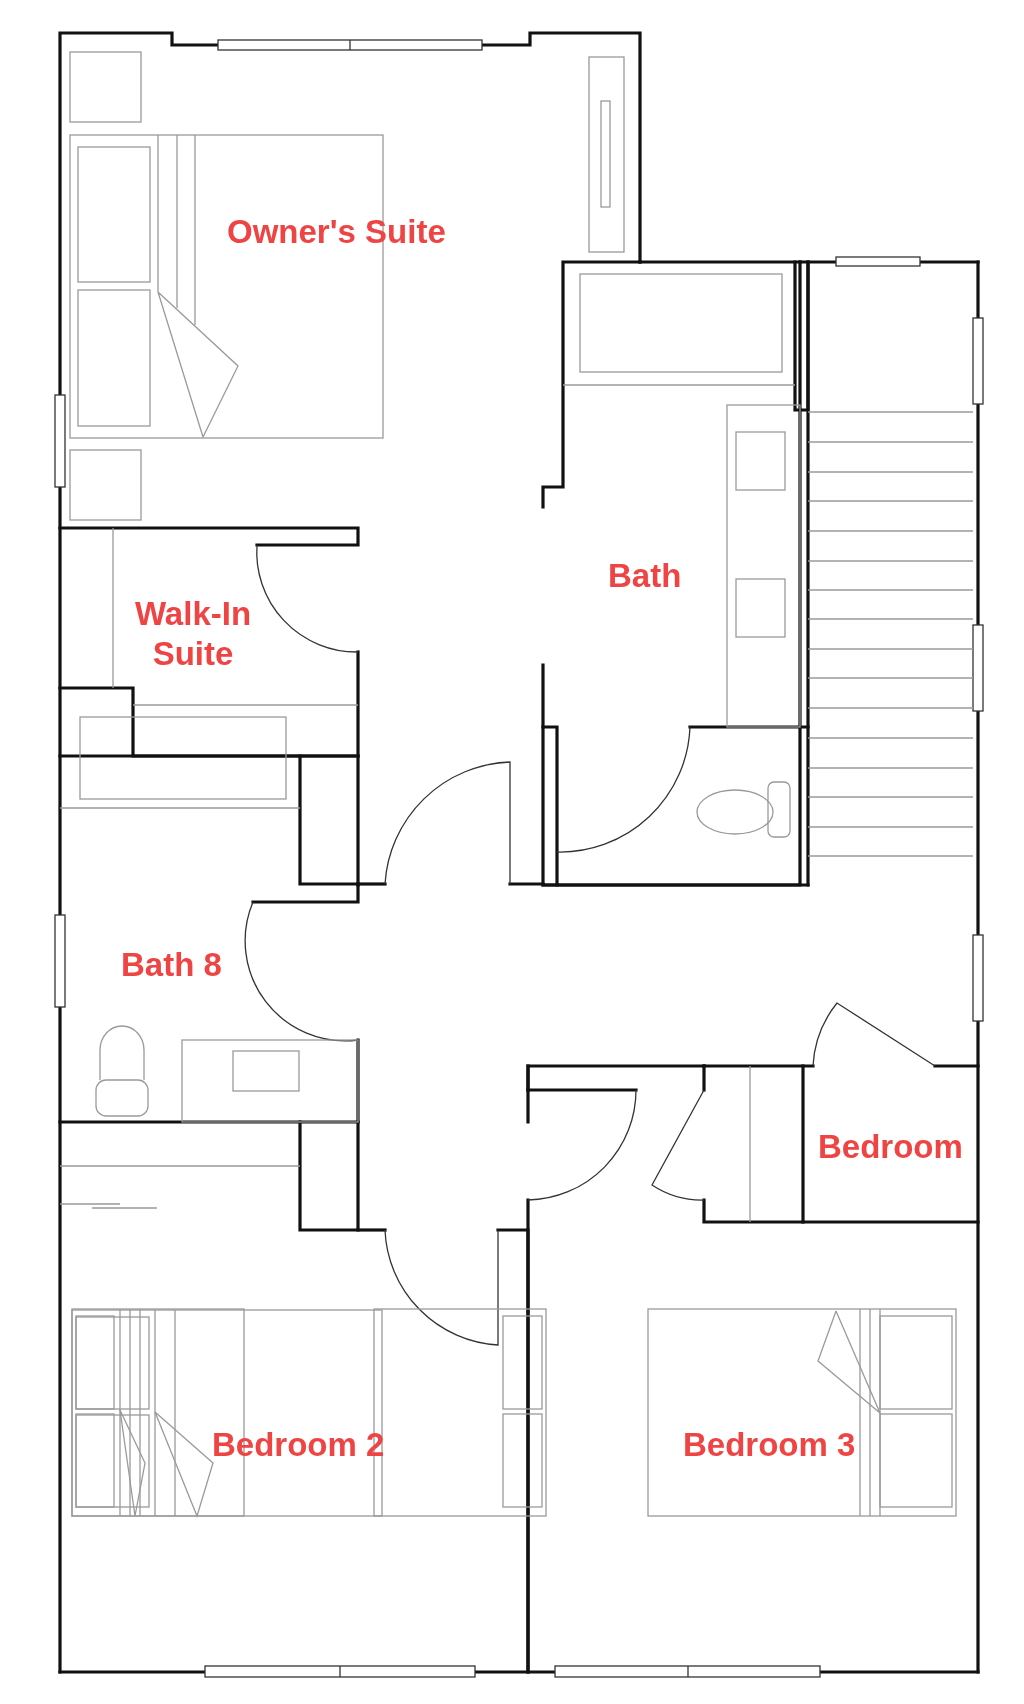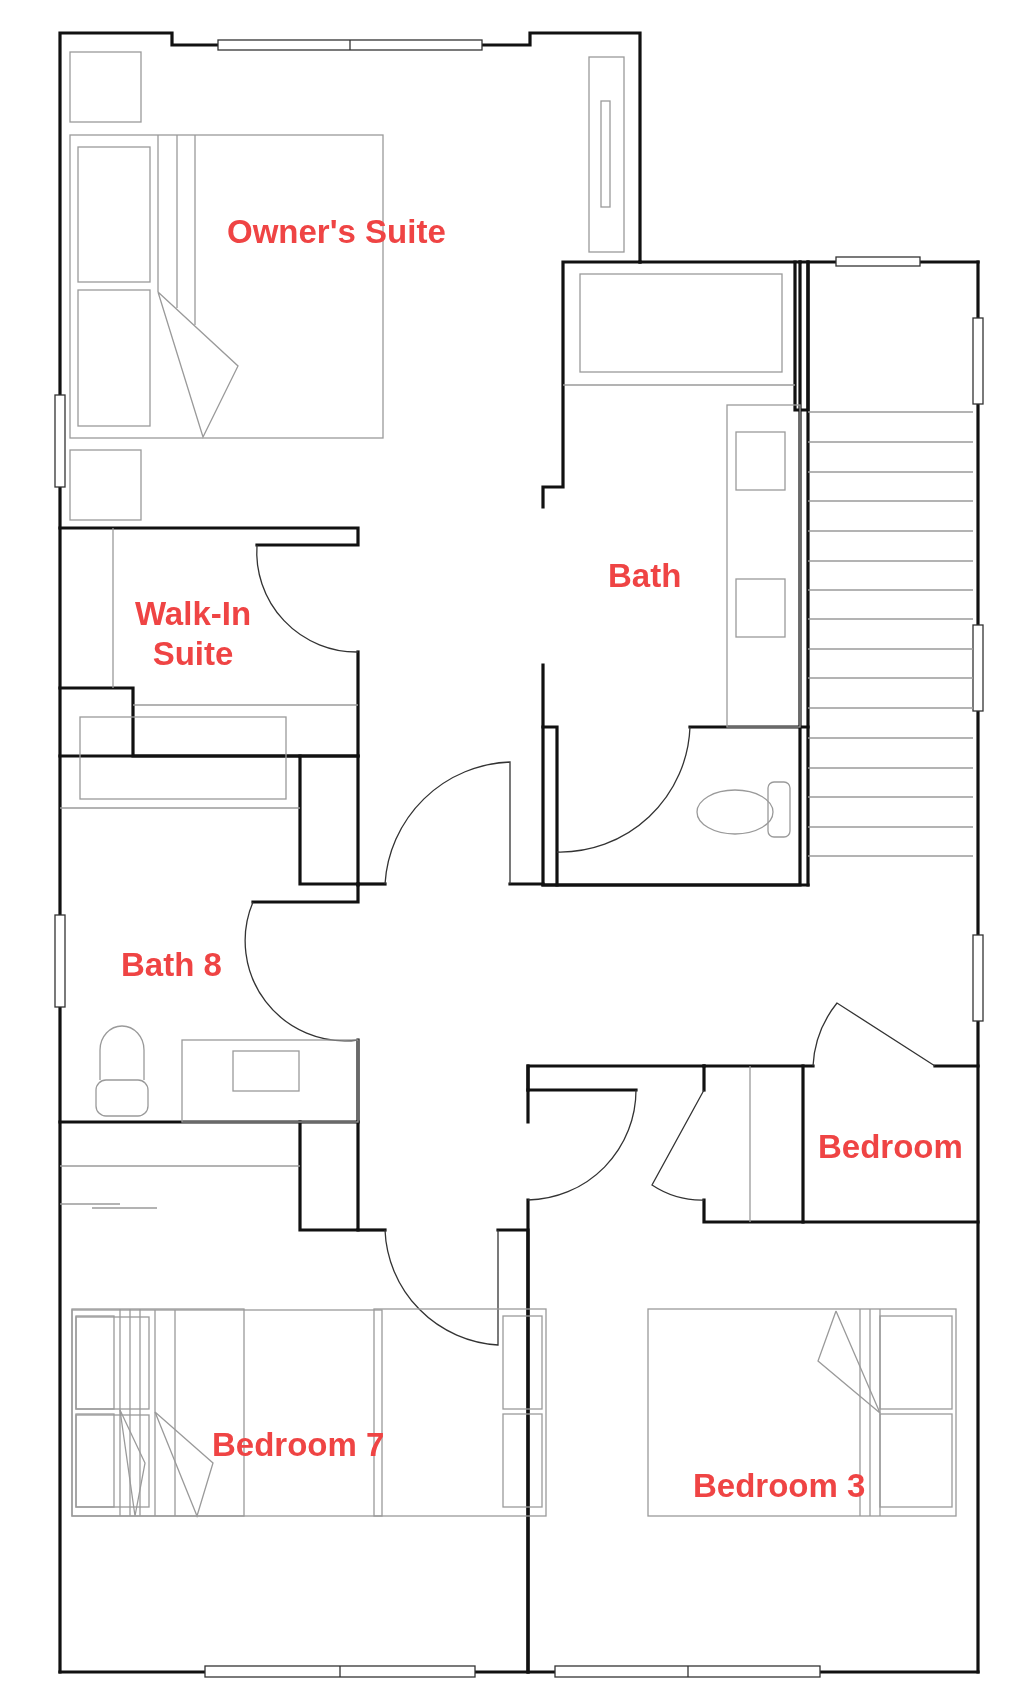--- a/index.html
+++ b/index.html
@@ -184,14 +184,14 @@
 <div style="position:absolute;left:370px;top:1300px;width:180px;height:230px;background:transparent;"></div>
 
 <div class="label" style="left:227px;top:212px;">Owner's Suite</div>
 <div class="label center" style="left:133px;top:594px;width:120px;">
   <div>Walk-In</div>
   <div>Suite</div>
 </div>
 <div class="label" style="left:608px;top:556px;">Bath</div>
 <div class="label" style="left:121px;top:945px;">Bath 8</div>
 <div class="label" style="left:818px;top:1127px;">Bedroom</div>
-<div class="label" style="left:212px;top:1425px;">Bedroom 7</div>
-<div class="label" style="left:683px;top:1466px;margin-left:10px;">Bedroom 3</div>
+<div class="label" style="left:212px;top:1425px;">Bedroom 2</div>
+<div class="label" style="left:683px;top:1425px;">Bedroom 3</div>
 
 </body></html>

